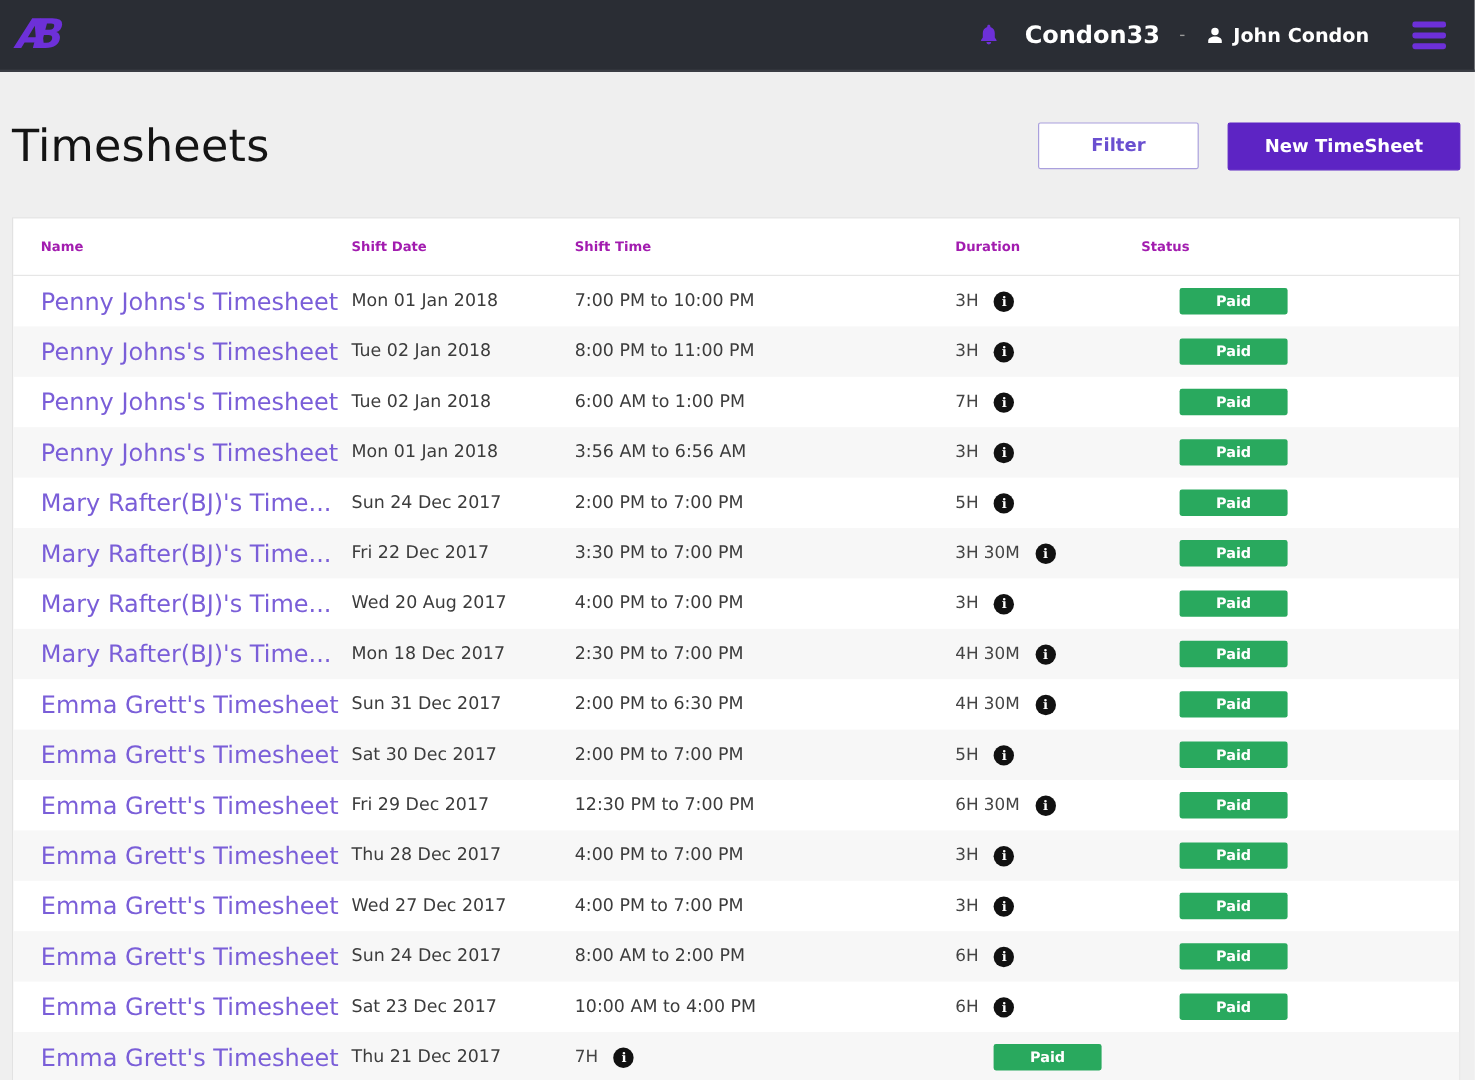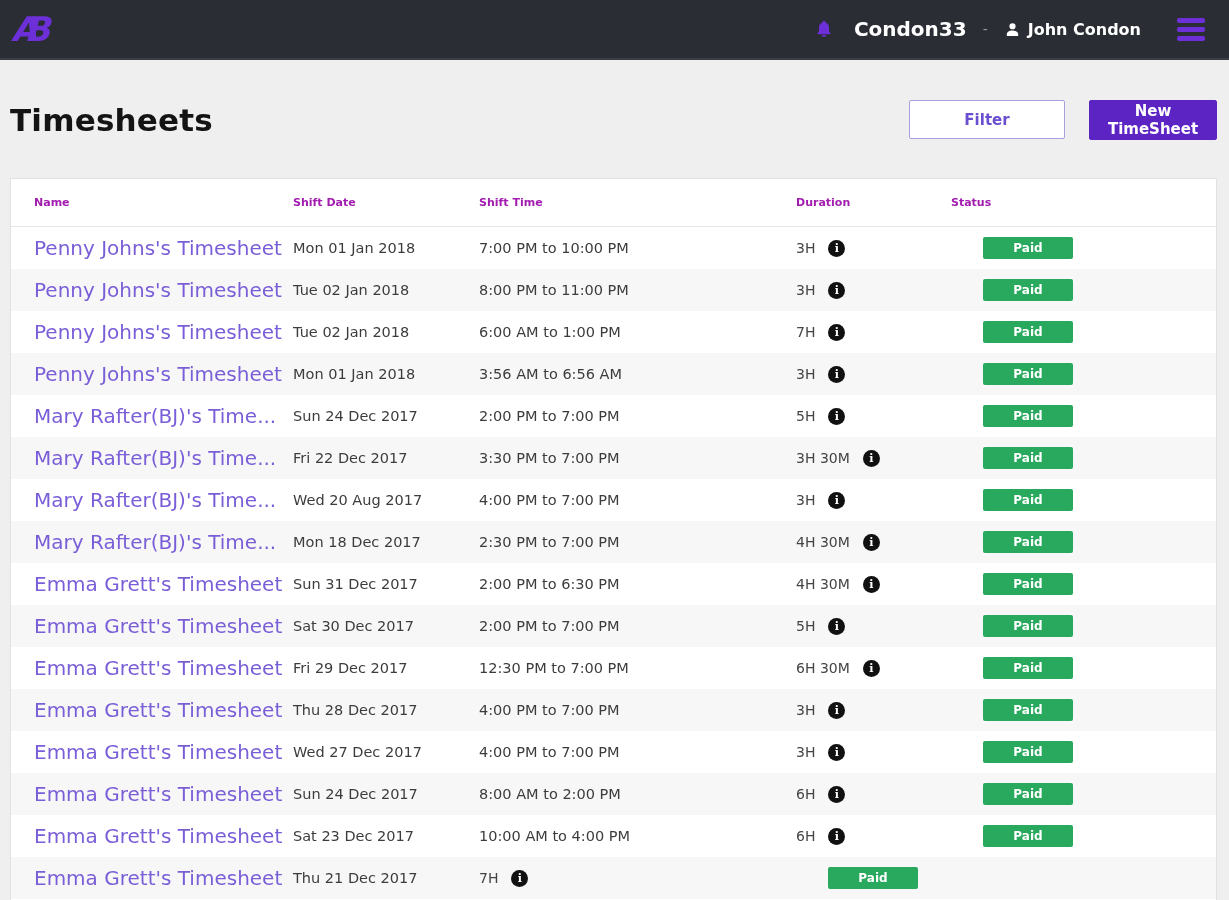--- a/index.html
+++ b/index.html
@@ -31,29 +31,29 @@
   .person-icon svg { width:17px; height:17px; fill:#fff; display:block; }
   .user-name { color:#fff; font-size:16px; font-weight:bold; }
   .hamburger { margin-left:22px; cursor:pointer; display:flex; flex-direction:column; gap:4px; }
   .hamburger span { display:block; width:28px; height:5px; background:#6d30d8; border-radius:2px; }
 
   
   .page-head {
     display:flex; align-items:center; justify-content:space-between;
     padding:40px 12px 0 10px; margin-bottom:38px;
   }
-  .page-title { font-size:31px; font-weight:700; color:#141414; letter-spacing:0.2px; }
+  .page-title { font-size:37px; font-weight:400; color:#141414; letter-spacing:0.2px; }
   .page-actions { display:flex; gap:24px; }
   .btn { font-family:inherit; font-size:15px; cursor:pointer; border-radius:2px; }
   .btn-filter {
-    width:156px; height:39px; background:#fff; color:#6a4fd0;
+    width:134px; height:39px; background:#fff; color:#6a4fd0;
     border:1px solid #aaa0dd; font-weight:bold;
   }
   .btn-new {
-    width:128px; height:40px; background:#5d24c4; color:#fff;
+    width:194px; height:40px; background:#5d24c4; color:#fff;
     border:1px solid #5d24c4; font-weight:bold;
   }
 
   
   .card {
     margin:0 12px 0 10px; background:#fff;
     border:1px solid #e2e2e2;
     min-height:730px;
   }
   .tr {

